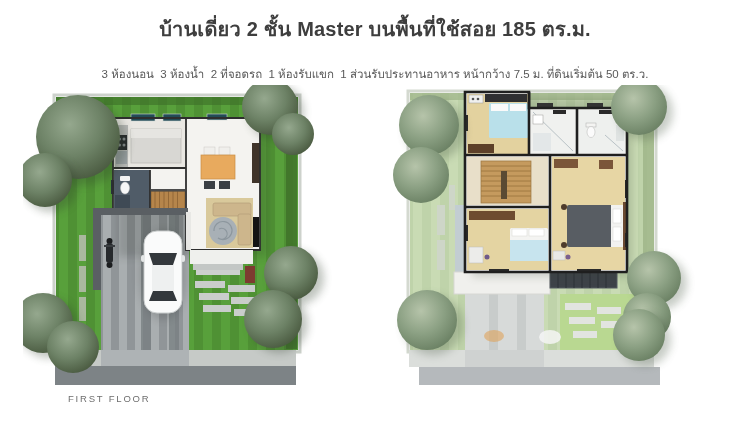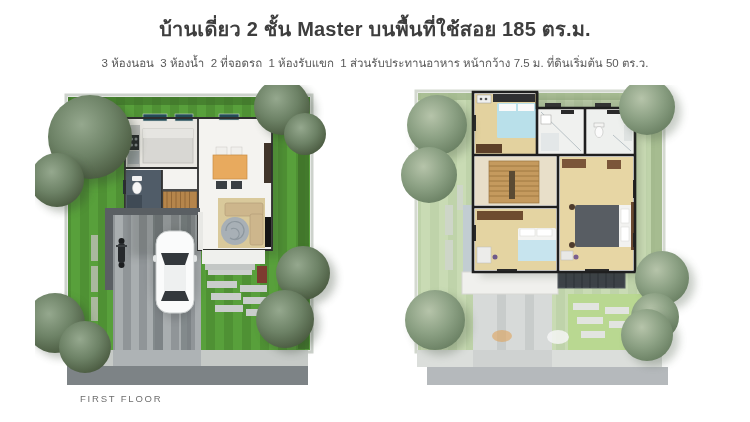--- a/index.html
+++ b/index.html
@@ -3,22 +3,22 @@
 <meta charset="utf-8">
 <style>
   * { margin:0; padding:0; box-sizing:border-box; }
   html,body { background:#ffffff; }
   .page {
     position:relative; width:750px; height:422px; background:#ffffff;
     font-family:"Liberation Sans","DejaVu Sans",sans-serif; overflow:hidden;border-radius:26px;
   }
   header { text-align:center; padding-top:13px; height:85px; }
   h1.title { font-size:20px; font-weight:700; color:#3e3e3e; letter-spacing:.2px; }
-  p.subtitle { margin-top:9px; font-size:11.5px; color:#595959; white-space:pre-wrap; }
-  .plans { display:flex; justify-content:space-between; padding:0 35px; }
+  p.subtitle { margin-top:20px; font-size:11.5px; color:#595959; white-space:pre-wrap; }
+  .plans { display:flex; justify-content:space-between; padding:0 23px; }
   figure.plan { width:350px; }
   figure.plan svg { display:block; width:350px; height:305px; }
   figcaption {
     margin:3px 0 0 45px; font-size:9.5px; color:#6e6e6e; letter-spacing:1.8px;
   }
 </style>
 </head>
 <body>
 
 <div class="page">

